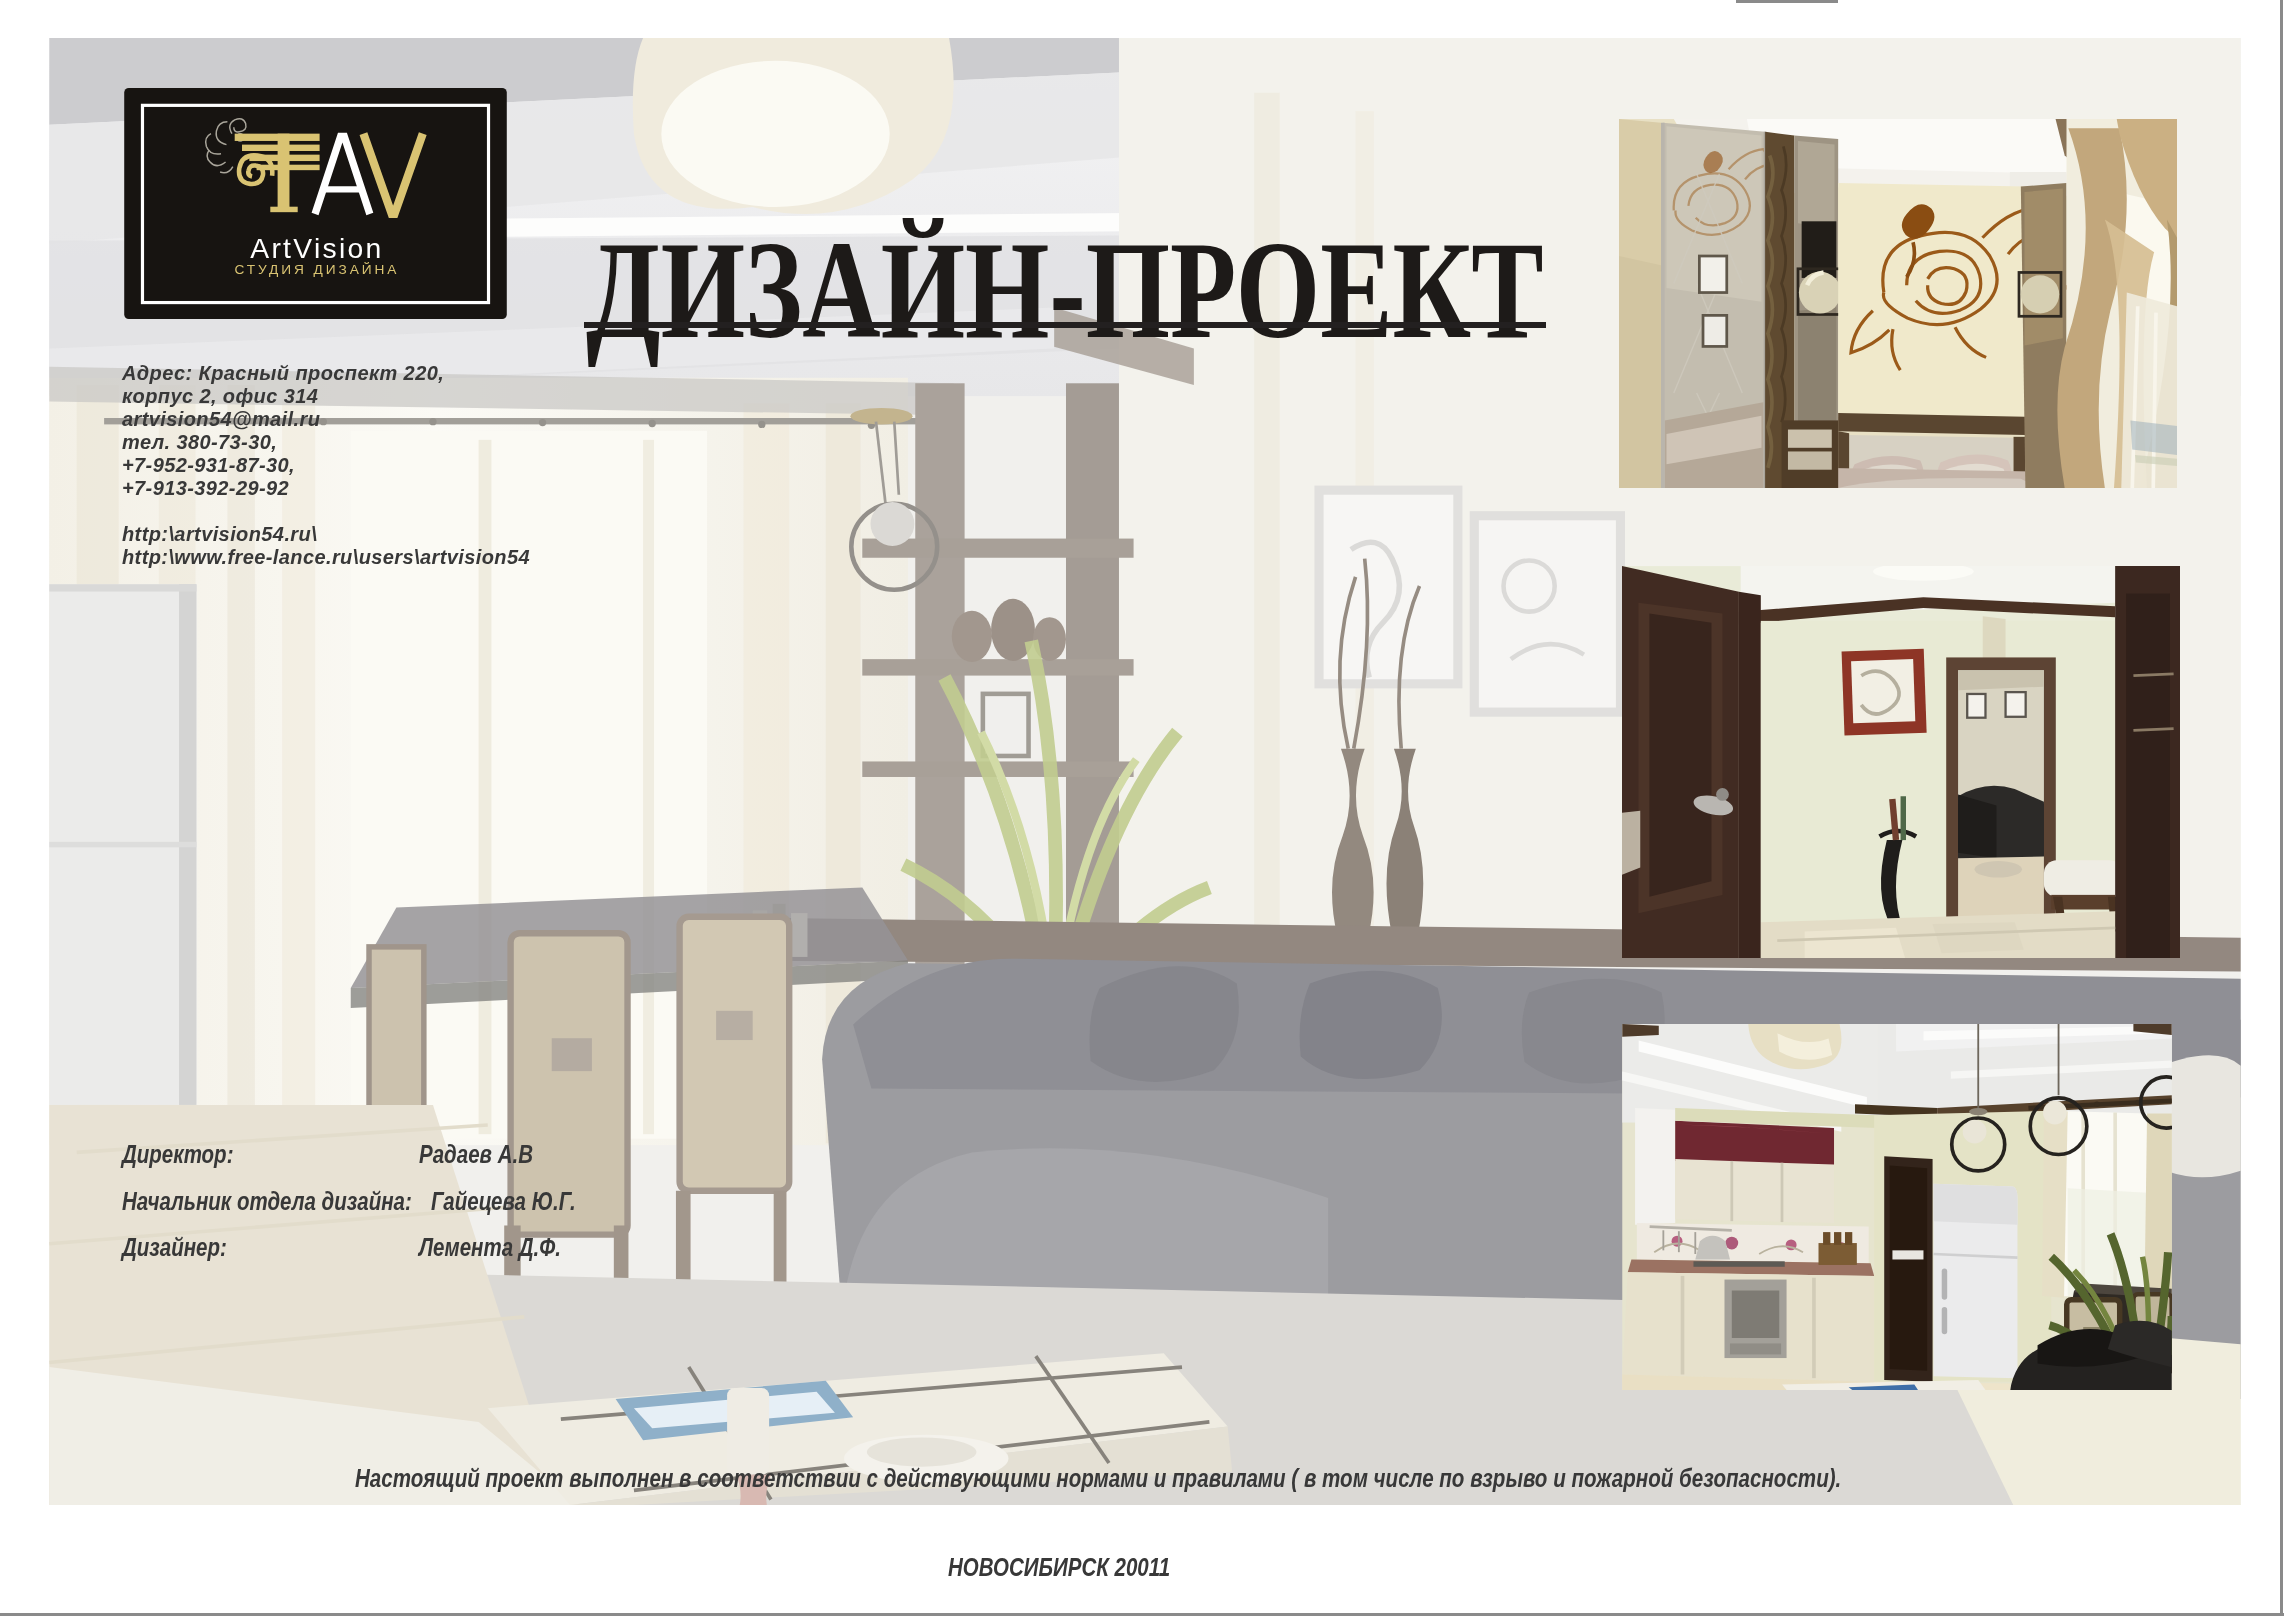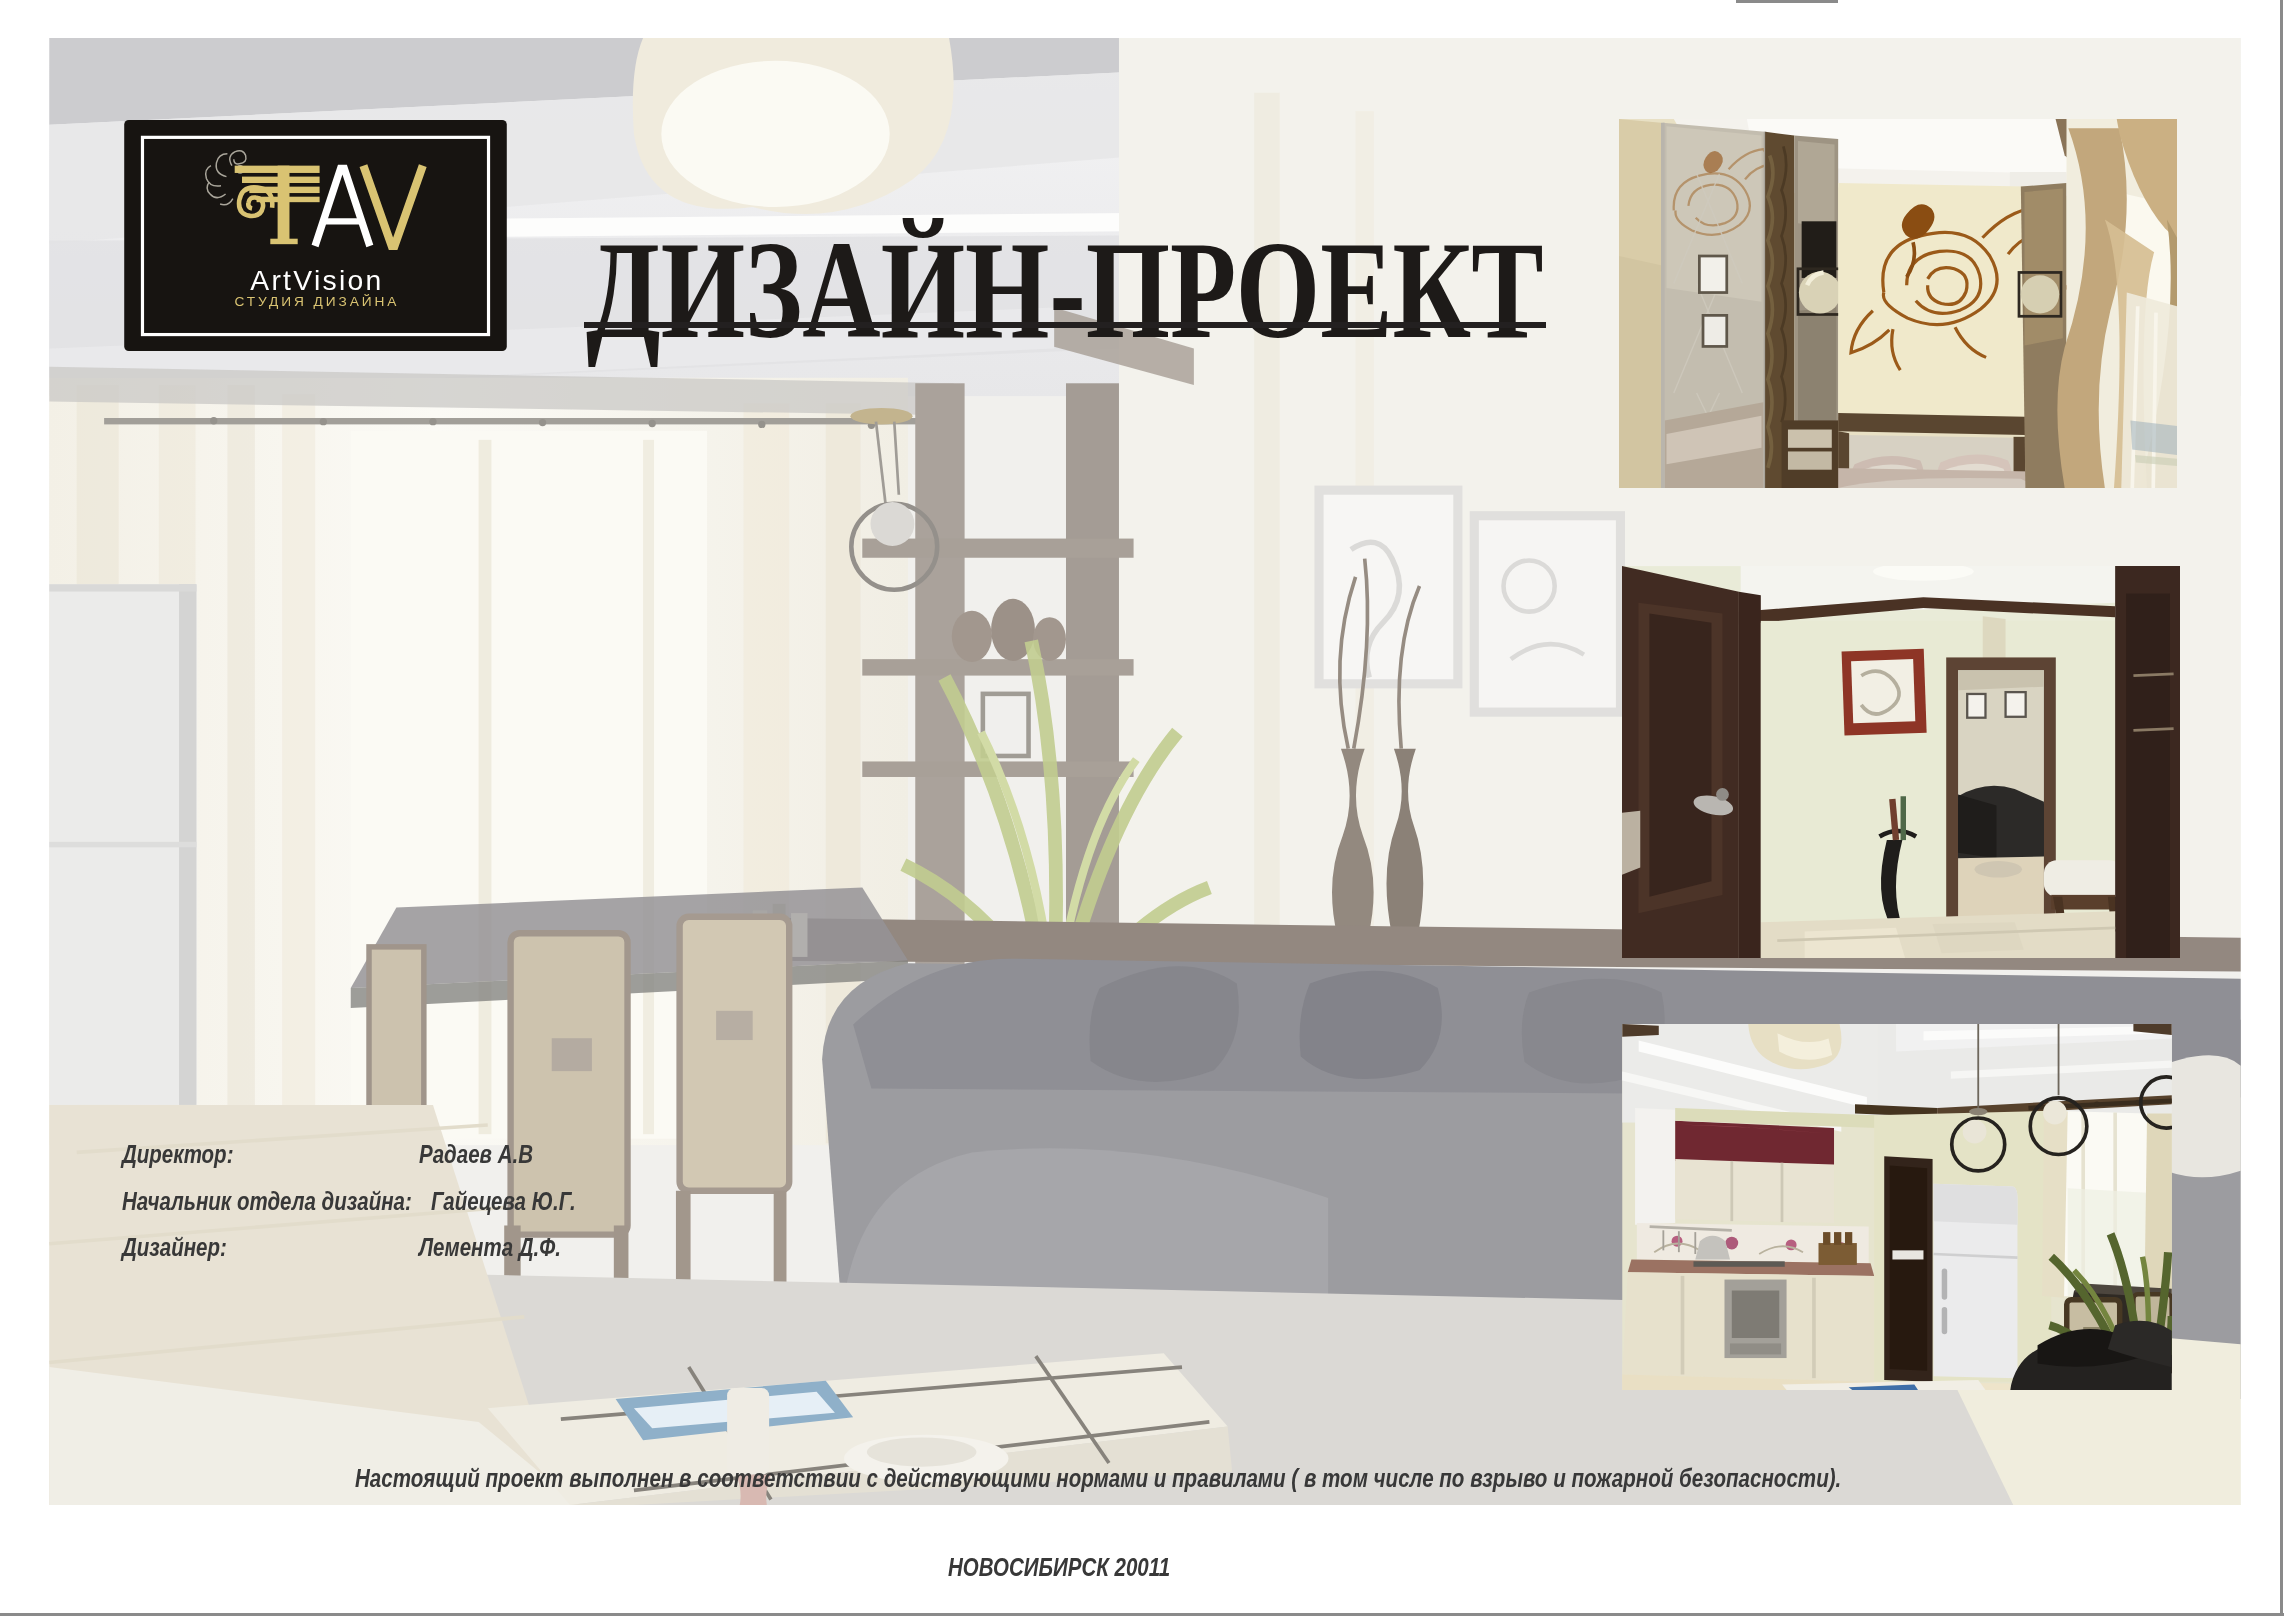--- a/index.html
+++ b/index.html
@@ -484,21 +484,21 @@
 <path d="M540,330 q35,-12 62,6 l0,40 q-40,-10 -70,-20 Z" fill="#2b2927"></path>
 
 <polygon points="0,384 276,392 270,401 0,401" fill="#e9dfc4"></polygon>
 <polygon points="276,392 425,394 425,401 270,401" fill="#eee4ca"></polygon>
 
 <polygon points="175,395 390,390 398,401 180,401" fill="#f1eee5"></polygon>
 <polygon points="248,398 320,395 324,401 252,401" fill="#3f6fa8"></polygon>
 </svg>
 </div>
 
-<div class="abs" style="left:124px;top:120px;width:443px;height:231px;border-radius:7px;">
+<div class="abs" style="left:124px;top:88px;width:443px;height:231px;border-radius:7px;">
 <svg width="383" height="231" viewBox="0 0 419 253" xmlns="http://www.w3.org/2000/svg">
 
 <rect x="0" y="0" width="419" height="253" rx="5" fill="#171411"></rect>
 
 <rect x="20" y="19" width="379" height="216" fill="none" stroke="#ffffff" stroke-width="3.5"></rect>
 
 <g stroke="#aaa69b" stroke-width="1.6" fill="none">
 <path d="M118,50 q-6,-10 3,-15 q9,-4 12,4 q2,8 -7,9 q-6,1 -6,-5"></path>
 <path d="M112,62 q-13,-3 -11,-15 q2,-10 12,-10"></path>
 <path d="M106,72 q-12,2 -16,-8 q-3,-10 5,-14"></path>
@@ -529,20 +529,31 @@
 <text x="211" y="204" text-anchor="middle" font-family="Liberation Sans, sans-serif" font-size="15" fill="#d9c372" style="letter-spacing:3.2px">СТУДИЯ ДИЗАЙНА</text>
 </svg>
 </div>
 
 <div class="abs" style="left:586px;top:221px;width:969px;">
 <span id="ttl" style="font-family:'Liberation Serif',serif;font-weight:bold;font-size:139px;line-height:1;color:#1d1a18;white-space:nowrap;display:inline-block;transform-origin:left top;transform:scaleX(0.7807);">ДИЗАЙН-ПРОЕКТ</span>
 </div>
 
 <div class="abs" style="left:584px;top:322px;width:962px;height:5.5px;background:#232020;"></div>
 
+<div class="abs bi" style="left:122px;top:362px;font-size:20px;line-height:23px;letter-spacing:0.4px;">
+Адрес: Красный проспект 220,<br>
+корпус 2, офис 314<br>
+artvision54@mail.ru<br>
+тел. 380-73-30,<br>
++7-952-931-87-30,<br>
++7-913-392-29-92<br>
+<br>
+http:\artvision54.ru\<br>
+http:\www.free-lance.ru\users\artvision54
+</div>
 
 <div class="abs bi" style="left:122px;top:1140px;font-size:25px;white-space:nowrap;transform-origin:left top;transform:scaleX(0.82);">Директор:</div>
 <div class="abs bi" style="left:419px;top:1140px;font-size:25px;white-space:nowrap;transform-origin:left top;transform:scaleX(0.82);">Радаев А.В</div>
 <div class="abs bi" style="left:122px;top:1187px;font-size:25px;white-space:nowrap;transform-origin:left top;transform:scaleX(0.82);">Начальник отдела дизайна:</div>
 <div class="abs bi" style="left:431px;top:1187px;font-size:25px;white-space:nowrap;transform-origin:left top;transform:scaleX(0.82);">Гайецева Ю.Г.</div>
 <div class="abs bi" style="left:122px;top:1233px;font-size:25px;white-space:nowrap;transform-origin:left top;transform:scaleX(0.82);">Дизайнер:</div>
 <div class="abs bi" style="left:419px;top:1233px;font-size:25px;white-space:nowrap;transform-origin:left top;transform:scaleX(0.82);">Лемента Д.Ф.</div>
 
 <div class="abs bi" style="left:355px;top:1464px;font-size:25px;white-space:nowrap;transform-origin:left top;transform:scaleX(0.823);">Настоящий проект выполнен в соответствии с действующими нормами и правилами ( в том числе по взрыво и пожарной безопасности).</div>
 

